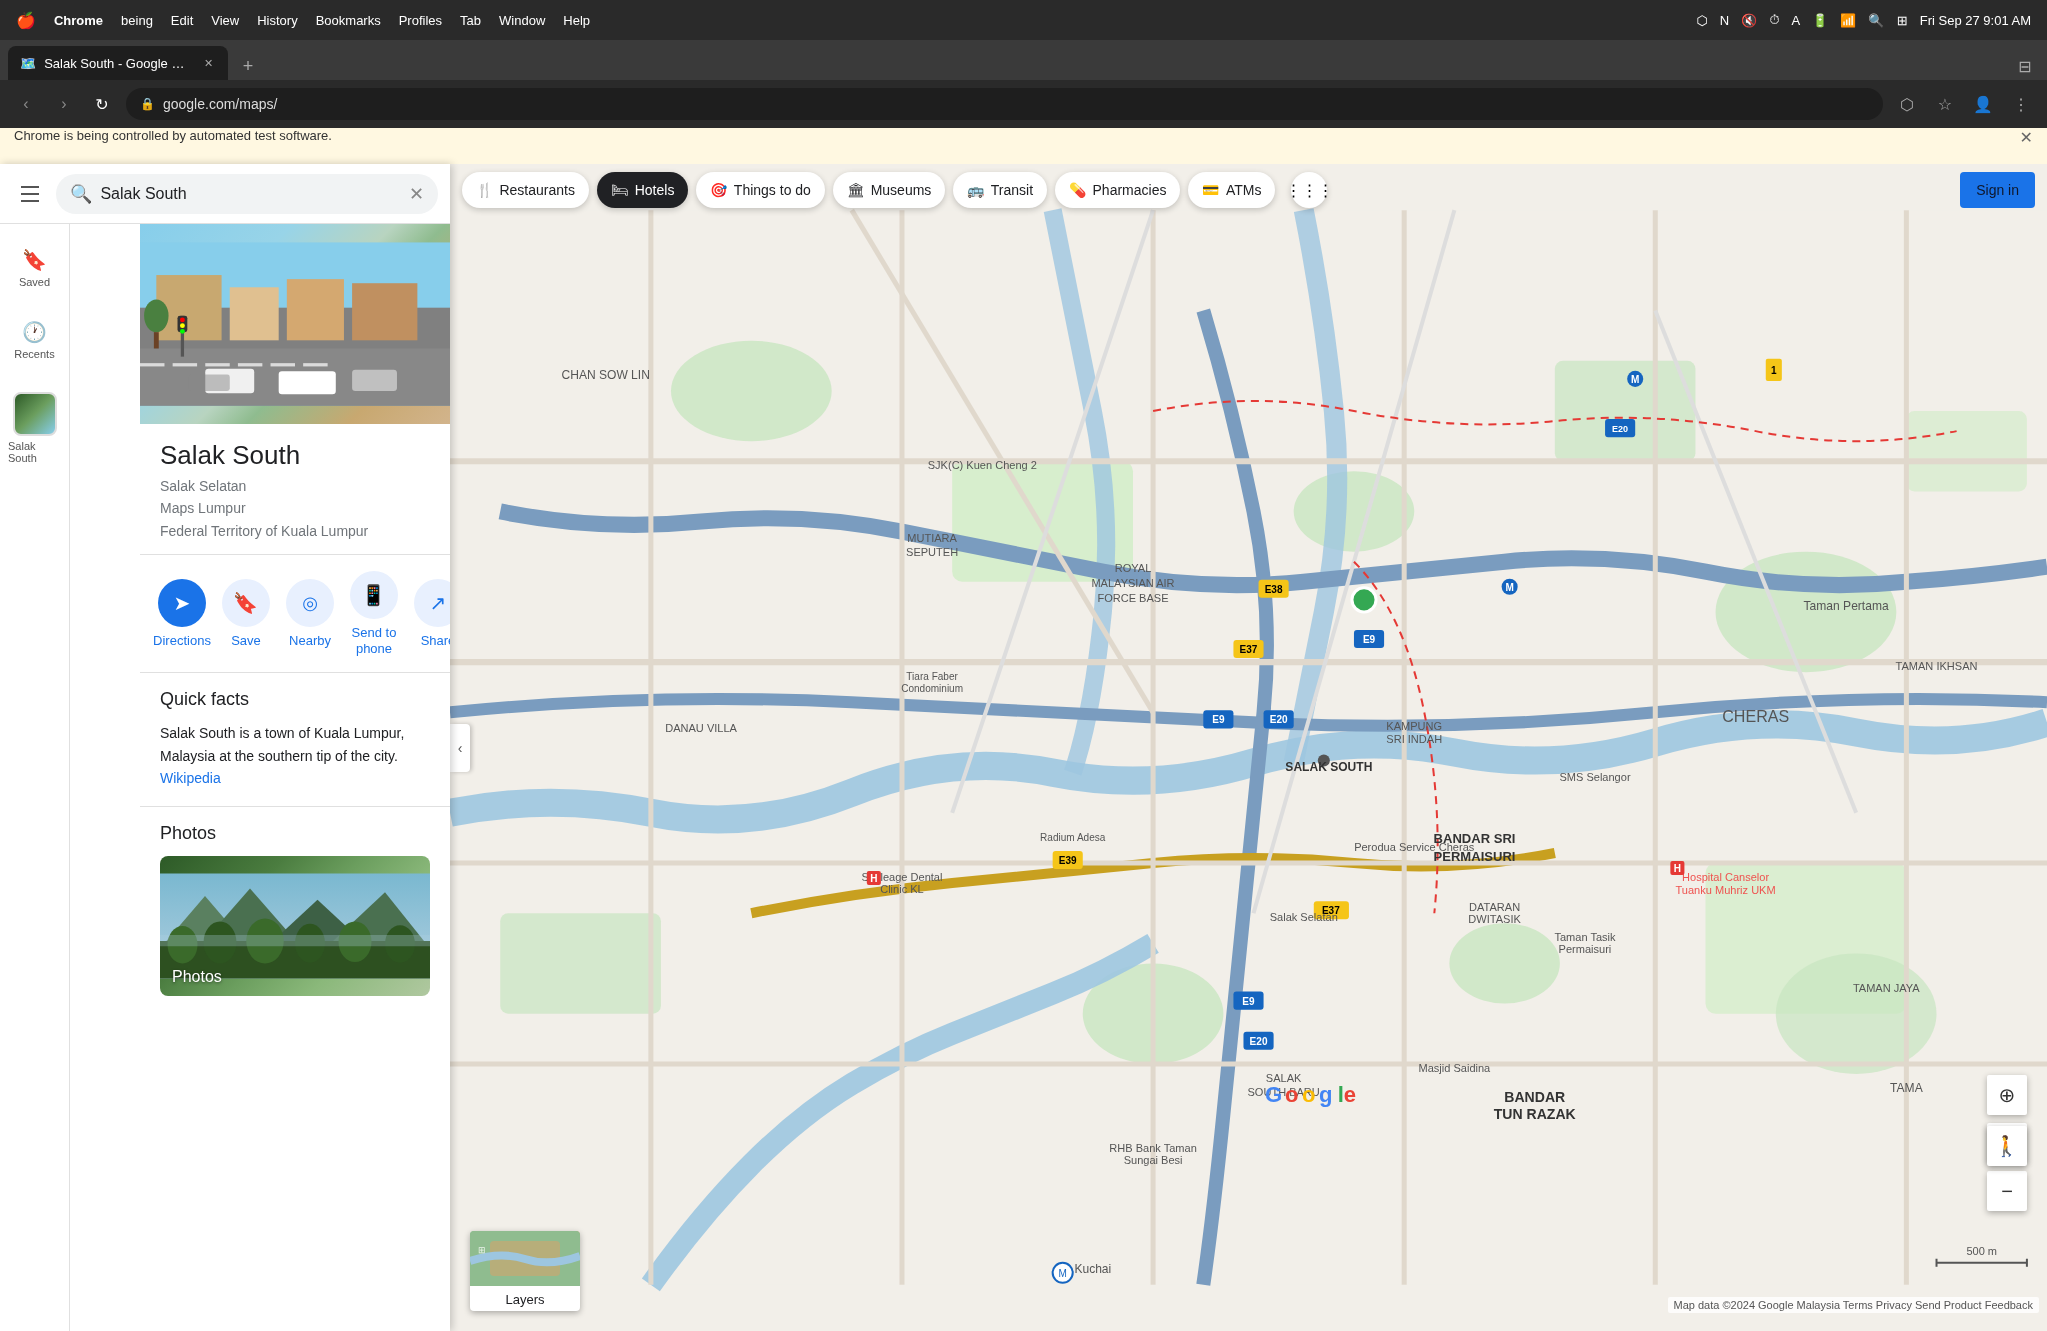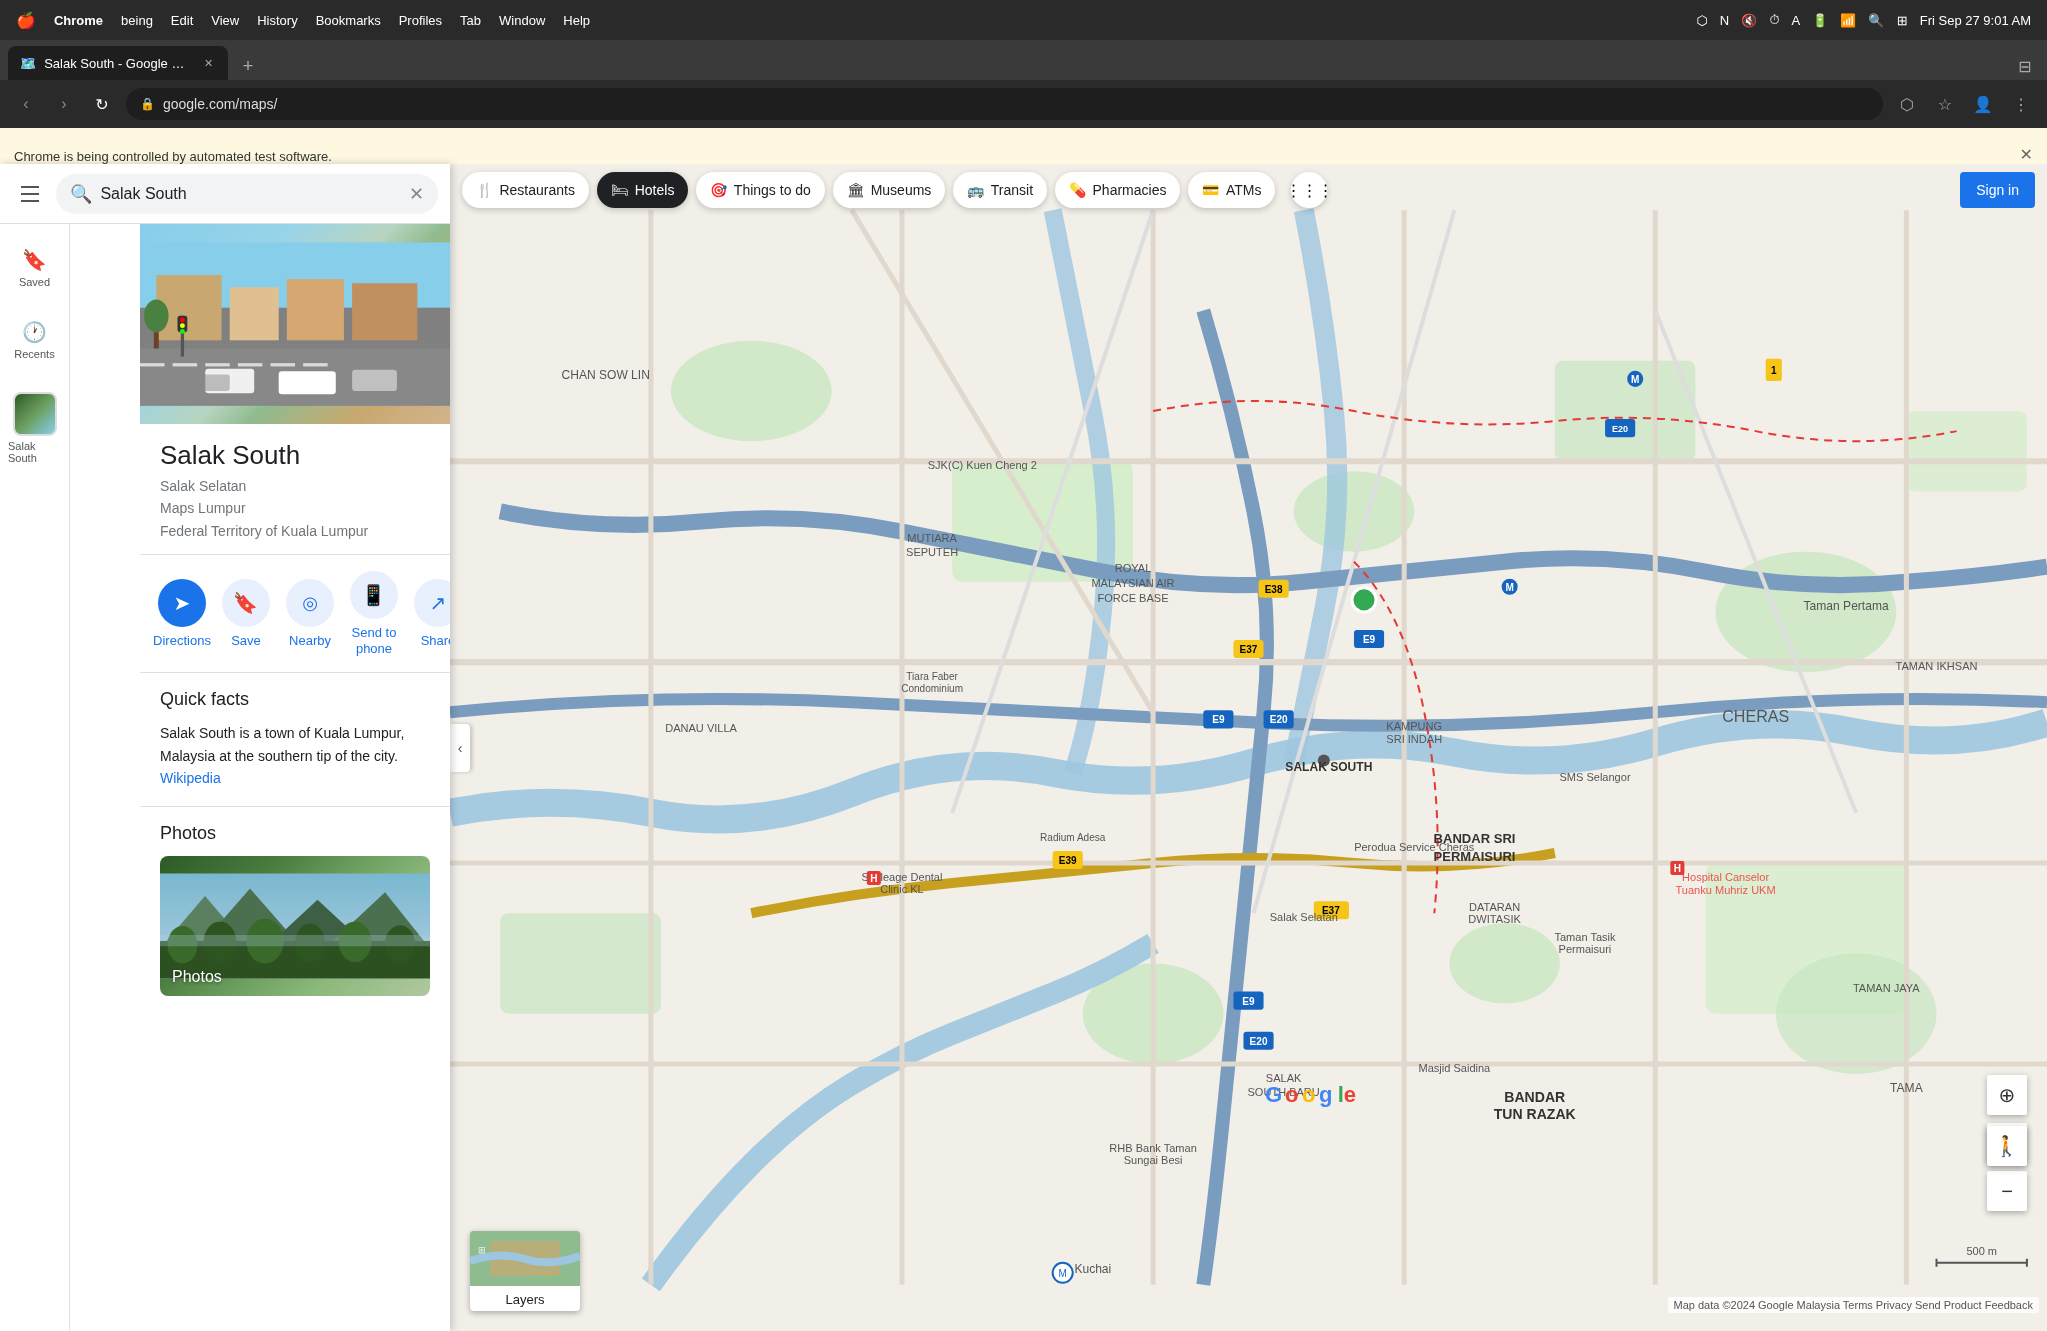--- a/index.html
+++ b/index.html
@@ -51,21 +51,21 @@
       flex: 1; height: 32px; background: #1e1e1e; border-radius: 16px;
       display: flex; align-items: center; padding: 0 14px; gap: 8px;
       color: #ddd; font-size: 14px;
     }
     .url-bar .lock-icon { font-size: 12px; color: #aaa; }
     .browser-actions { display: flex; align-items: center; gap: 10px; }
     .browser-action-btn { width: 28px; height: 28px; display: flex; align-items: center; justify-content: center; color: #aaa; font-size: 16px; cursor: pointer; }
 
     
     .automation-bar {
-      height: 36px; background: #fff8e1; display: flex; align-items: flex-end;
+      height: 36px; background: #fff8e1; display: flex; align-items: flex-start;
       padding: 0 14px; font-size: 13px; color: #333; gap: 20px;
     }
     .automation-close { margin-left: auto; cursor: pointer; color: #666; font-size: 16px; }
 
     
     .main-content { display: flex; height: calc(1331px - 40px - 40px - 48px - 36px); }
 
     
     .sidebar {
       width: 450px; background: #fff; display: flex; flex-direction: column;
@@ -161,21 +161,21 @@
       background: transparent; z-index: 5;
     }
     .map-filter-btn {
       height: 36px; background: #fff; border: none; border-radius: 18px;
       padding: 0 14px; display: flex; align-items: center; gap: 6px;
       font-size: 14px; color: #202124; cursor: pointer;
       box-shadow: 0 2px 6px rgba(0,0,0,0.2); white-space: nowrap;
     }
     .map-filter-btn.active { background: #202124; color: #fff; }
     .sign-in-btn {
-      margin-left: auto; height: 36px; background: #1a73e8; color: #ffffff;
+      margin-left: auto; height: 36px; background: #1a73e8; color: #0f172a;
       border: none; border-radius: 4px; padding: 0 16px;
       font-size: 14px; font-weight: 500; cursor: pointer;
     }
     .grid-icon-btn {
       width: 36px; height: 36px; background: #fff; border-radius: 50%;
       display: flex; align-items: center; justify-content: center;
       box-shadow: 0 2px 6px rgba(0,0,0,0.2); cursor: pointer; font-size: 16px;
     }
 
     

